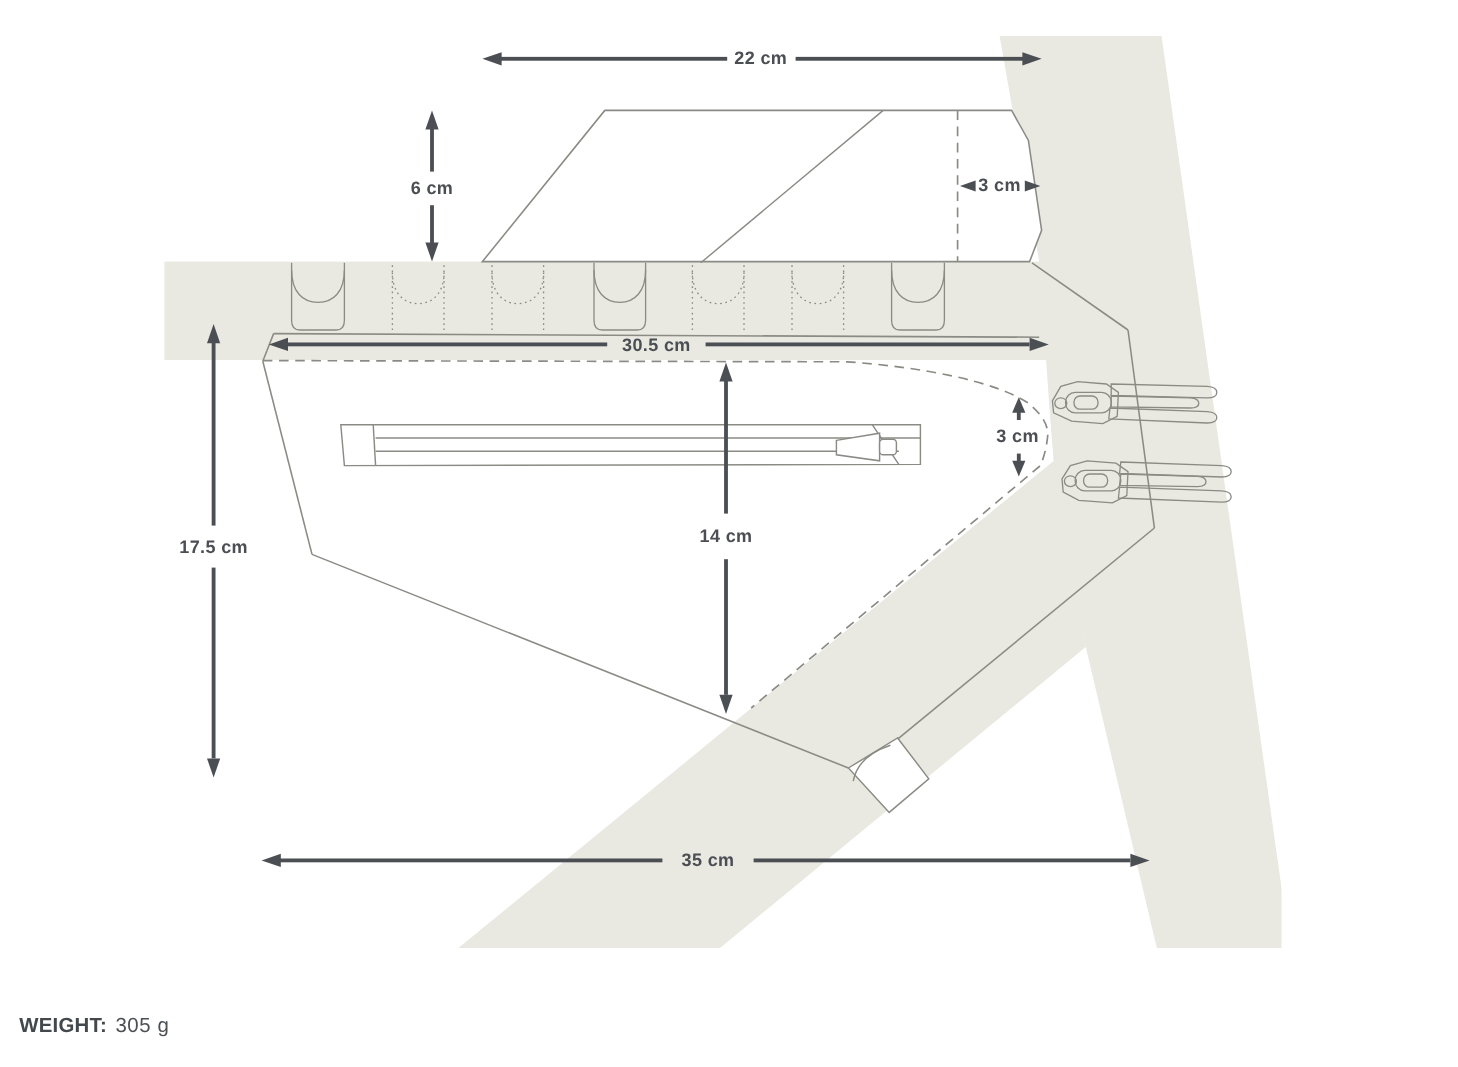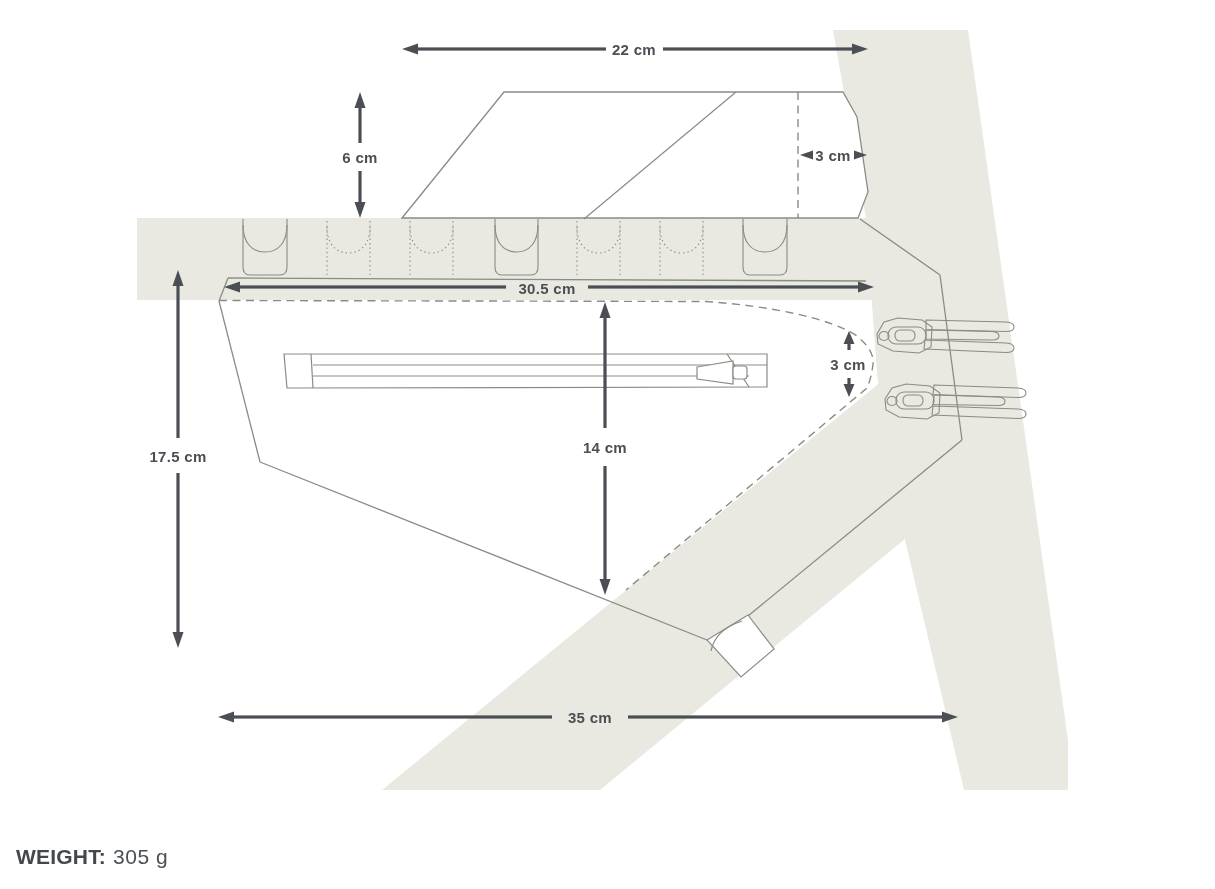--- a/index.html
+++ b/index.html
@@ -1,21 +1,21 @@
 <!DOCTYPE html>
 <html><head>
 <meta charset="utf-8">
 <style>
   html,body{margin:0;padding:0;background:#ffffff;}
   .stage{position:relative;width:1068px;height:889px;background:#ffffff;overflow:hidden;
          font-family:"Liberation Sans",sans-serif;}
   .stage svg{position:absolute;left:0;top:0;}
   svg text.dim{font-family:"Liberation Sans",sans-serif;font-weight:bold;font-size:15px;
                fill:#4b4f54;dominant-baseline:central;letter-spacing:.3px;}
-  .footer-left,.footer-right{position:absolute;top:845px;font-size:21px;color:#43484d;
+  .footer-left,.footer-right{position:absolute;top:845px;font-size:17px;color:#43484d;
                white-space:nowrap;}
   .footer-left{left:16px;}
   .footer-right{right:18px;text-align:right;}
   .footer-label{font-weight:bold;letter-spacing:.2px;}
   .footer-value{font-weight:normal;margin-left:7px;letter-spacing:.5px;color:#4b5055;}
 </style>
 </head>
 <body>
 
 <div class="stage">

